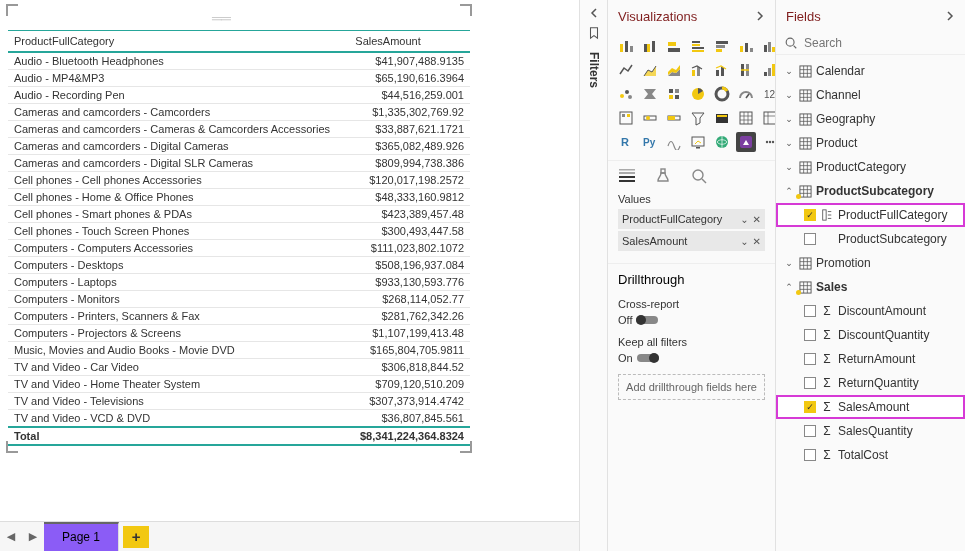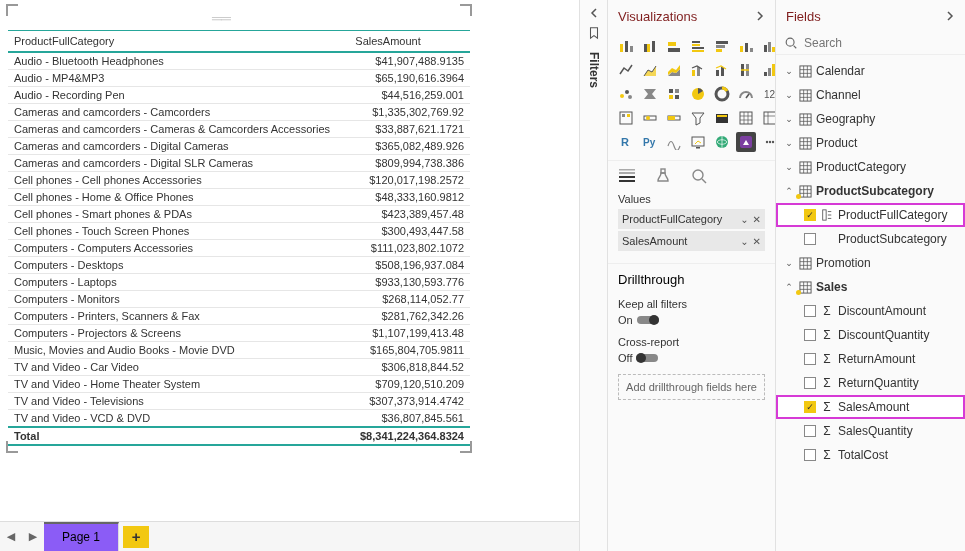--- a/index.html
+++ b/index.html
@@ -511,37 +511,37 @@
       <span class="actions">
           <span>⌄</span>
           <span>✕</span>
         </span>
     </div>
   </div>
 
   <div class="drill-section">
     <h4>Drillthrough</h4>
     <div class="drill-row">
+      <span>Cross-report</span>
+      <span class="toggle off">
+        <span>Off</span>
+        <span class="track">
+            <span class="knob"></span>
+          </span>
+      </span>
+    </div>
+    <div class="drill-row">
       <span>Keep all filters</span>
       <span class="toggle on">
         <span>On</span>
         <span class="track">
             <span class="knob"></span>
           </span>
       </span>
     </div>
-    <div class="drill-row">
-      <span>Cross-report</span>
-      <span class="toggle off">
-        <span>Off</span>
-        <span class="track">
-            <span class="knob"></span>
-          </span>
-      </span>
-    </div>
     <div class="drill-drop">Add drillthrough fields here</div>
   </div>
 </div>
 
 <div class="fields-panel">
   <div class="panel-header">
     <span>Fields</span>
     <span class="chev">
       <svg width="10" height="10" viewBox="0 0 10 10">
           <path d="M3 1l4 4-4 4" fill="none" stroke="#555" stroke-width="1.5"></path>

